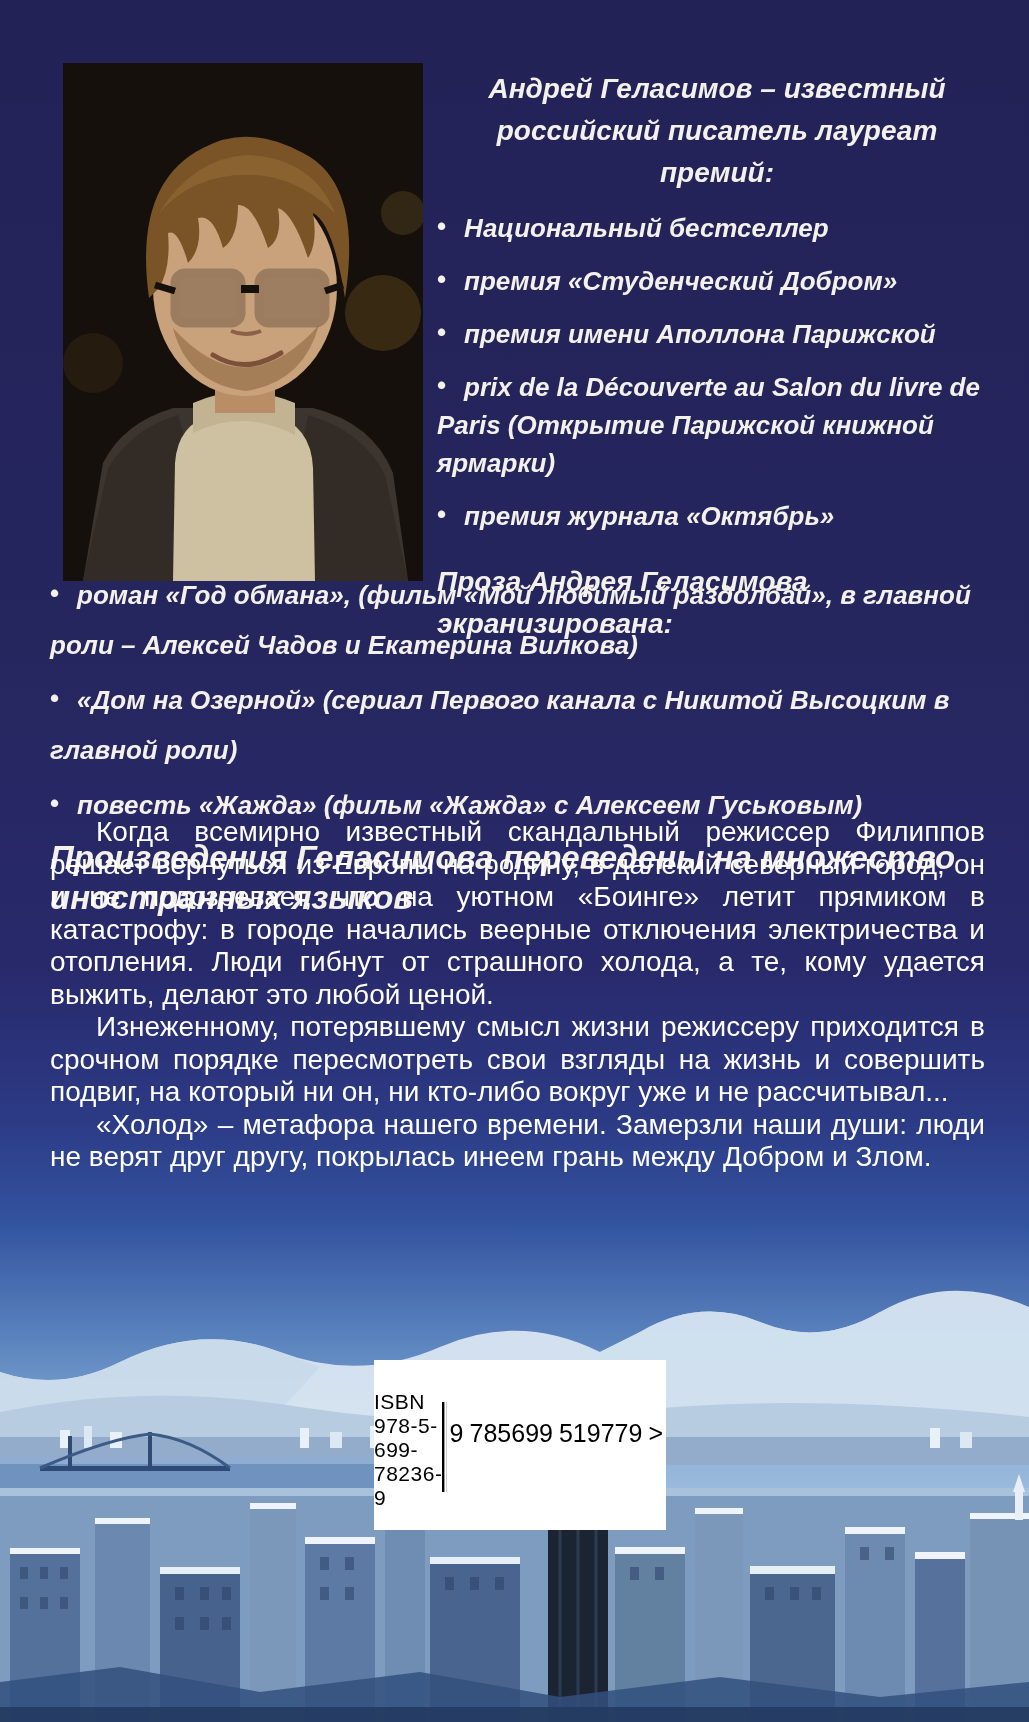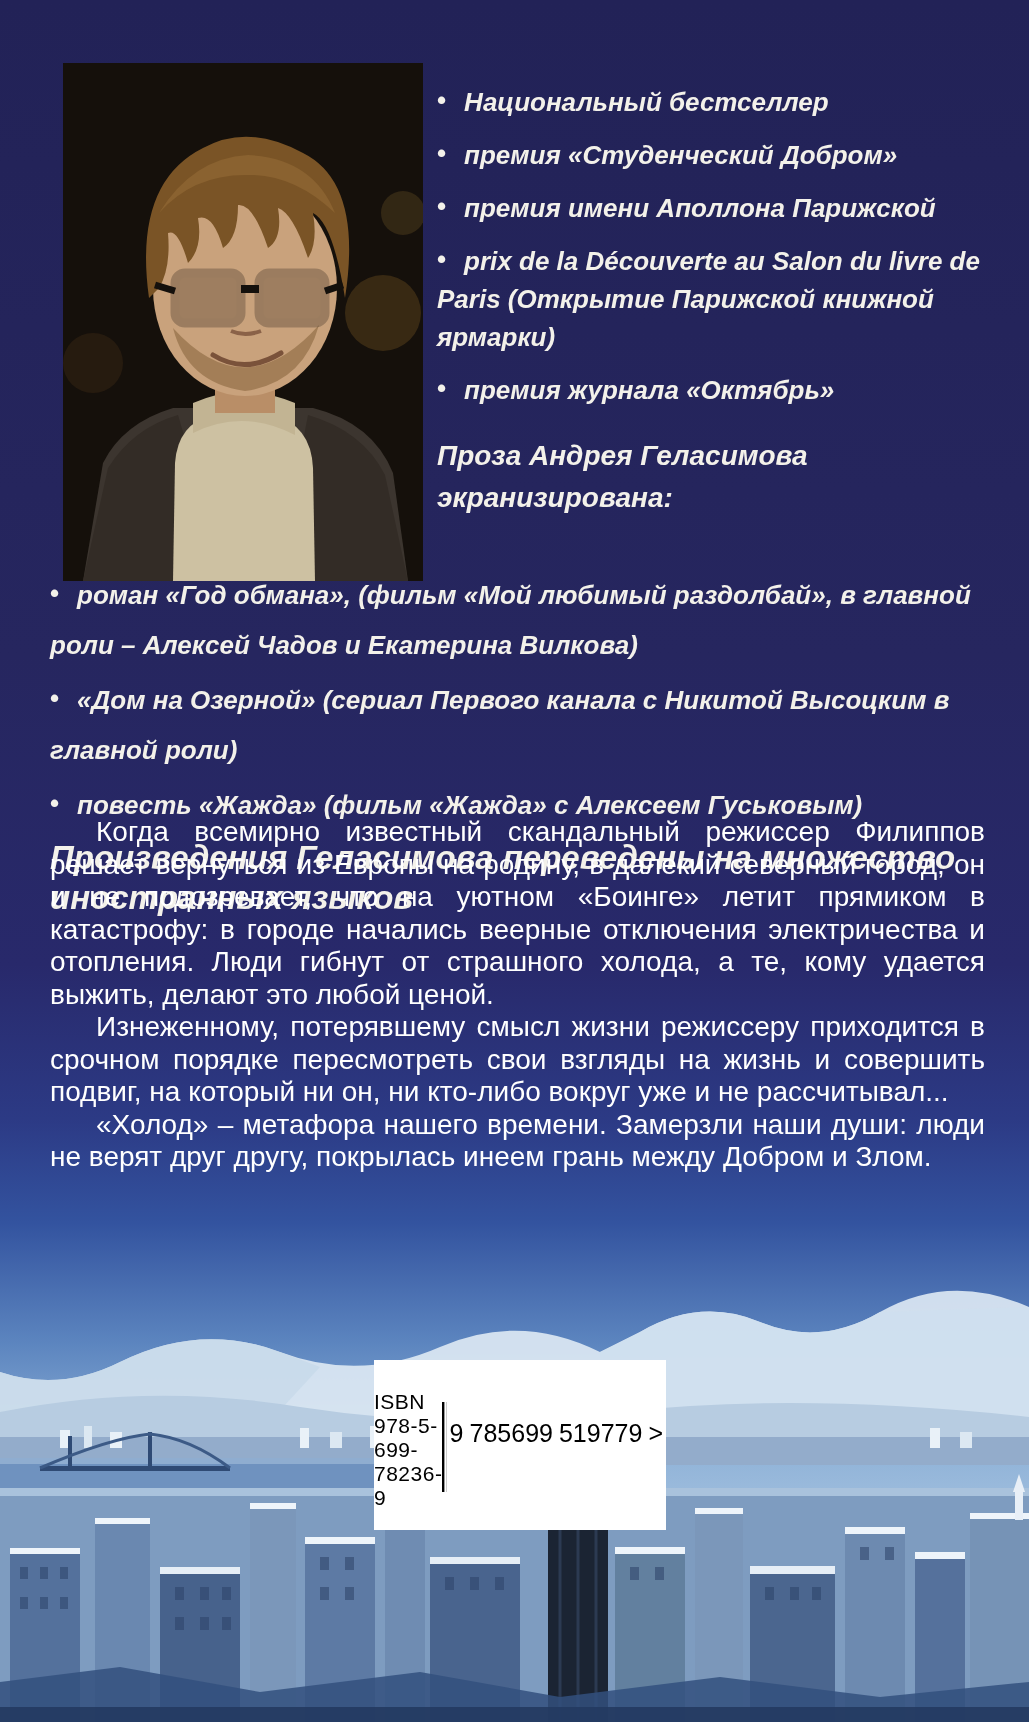--- a/index.html
+++ b/index.html
@@ -106,20 +106,22 @@
       <line x1="112" y1="228" x2="92" y2="222" stroke="#14100c" stroke-width="7"></line>
       <line x1="262" y1="228" x2="280" y2="222" stroke="#14100c" stroke-width="7"></line>
 
       <path d="M150 292 Q182 312 218 290" stroke="#7a523a" stroke-width="5" fill="none" stroke-linecap="round"></path>
       <path d="M168 268 Q182 274 198 268" stroke="#8a6248" stroke-width="4" fill="none"></path>
     </svg>
   </div>
 
   <div class="right-col">
     <div class="intro">
+      <div>Андрей Геласимов – известный</div>
+      <div>российский писатель лауреат премий:</div>
     </div>
     <div class="awards">
       <div class="award-item"><span class="bullet">•</span><span>Национальный бестселлер</span></div>
       <div class="award-item"><span class="bullet">•</span><span>премия «Студенческий Добром»</span></div>
       <div class="award-item"><span class="bullet">•</span><span>премия имени Аполлона Парижской</span></div>
       <div class="award-item"><span class="bullet">•</span><span>prix de la Découverte au Salon du livre de Paris (Открытие Парижской книжной ярмарки)</span></div>
       <div class="award-item"><span class="bullet">•</span><span>премия журнала «Октябрь»</span></div>
     </div>
     <div class="adapt-heading">
       <div>Проза Андрея Геласимова</div>

